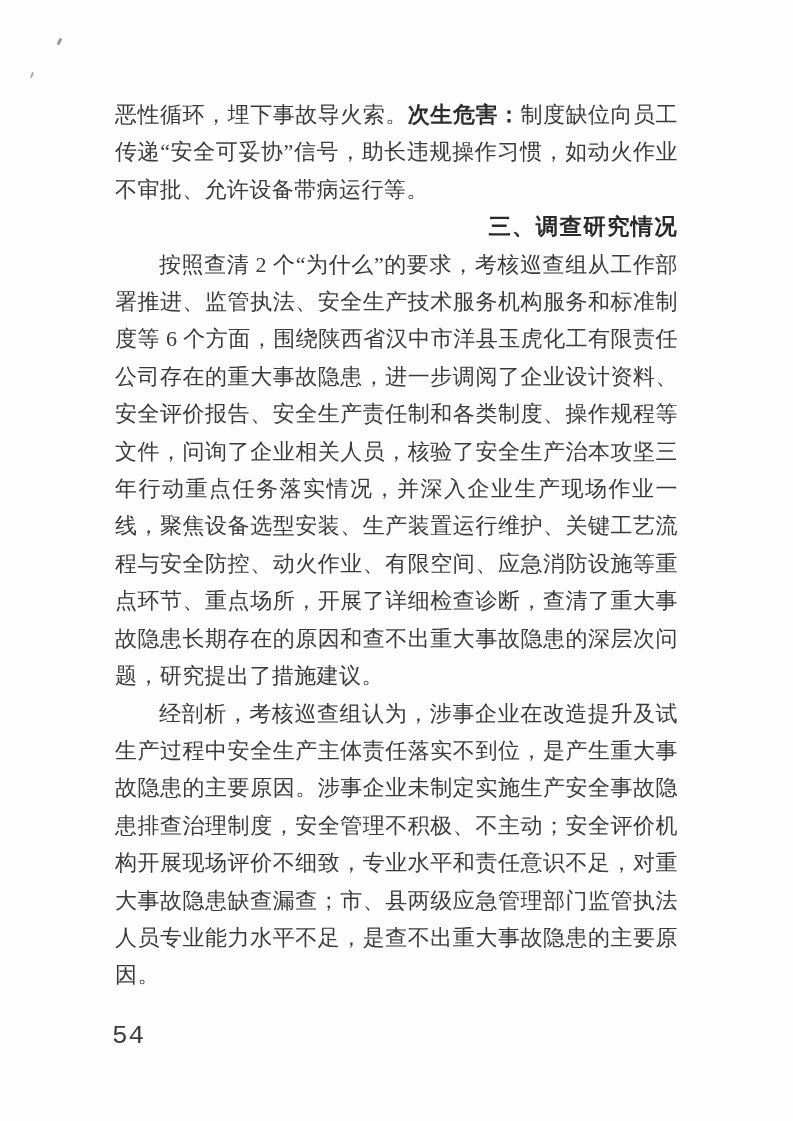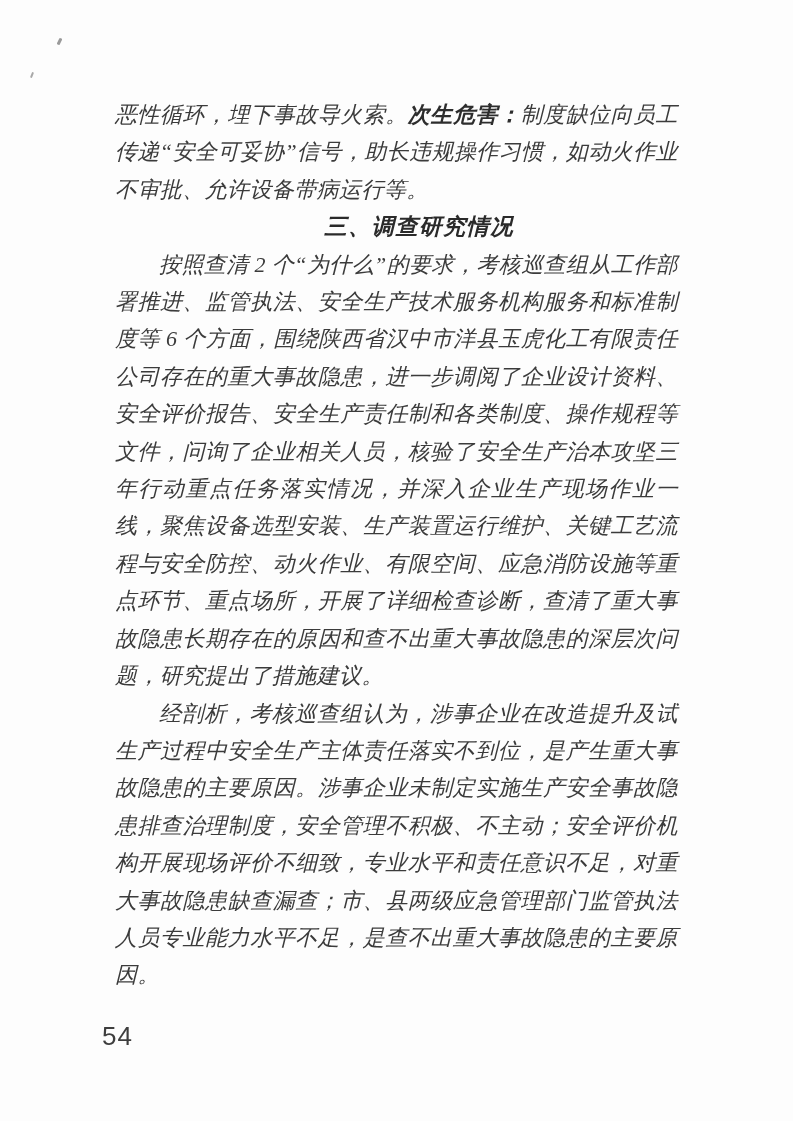--- a/index.html
+++ b/index.html
@@ -28,53 +28,52 @@
   .body-text {
     position: absolute;
     left: 115px;
     top: 96px;
     width: 563px;
     color: #3b3b3b;
     font-size: 22px;
     line-height: 37.4px;
     text-align: justify;
     text-justify: inter-ideograph;
-    font-style: italic;
   }
   .para {
     margin: 0;
     text-indent: 2em;
     letter-spacing: 0.4px;
   }
   .para.no-indent {
     text-indent: 0;
   }
   .heading {
     margin: 0;
     font-family: "Liberation Sans", "DejaVu Sans", sans-serif;
     font-weight: 700;
     color: #2a2a2a;
     text-indent: 2em;
     font-size: 22.5px;
     letter-spacing: 1.2px;
-    text-align: center;
+    text-align: right;
   }
   .inline-bold {
     font-family: "Liberation Sans", "DejaVu Sans", sans-serif;
     font-weight: 700;
     color: #2d2d2d;
   }
   .page-number {
     position: absolute;
-    left: 102px;
+    left: 112px;
     top: 1021px;
     font-size: 26px;
     color: #3e3e3e;
     letter-spacing: 1px;
-    font-family: Liberation Sans, sans-serif;
+    font-family: Liberation Mono, monospace;
   }
 </style>
 </head>
 <body>
 
 <div class="page">
 
   <span class="scan-speck speck-1"></span>
   <span class="scan-speck speck-2"></span>
 

